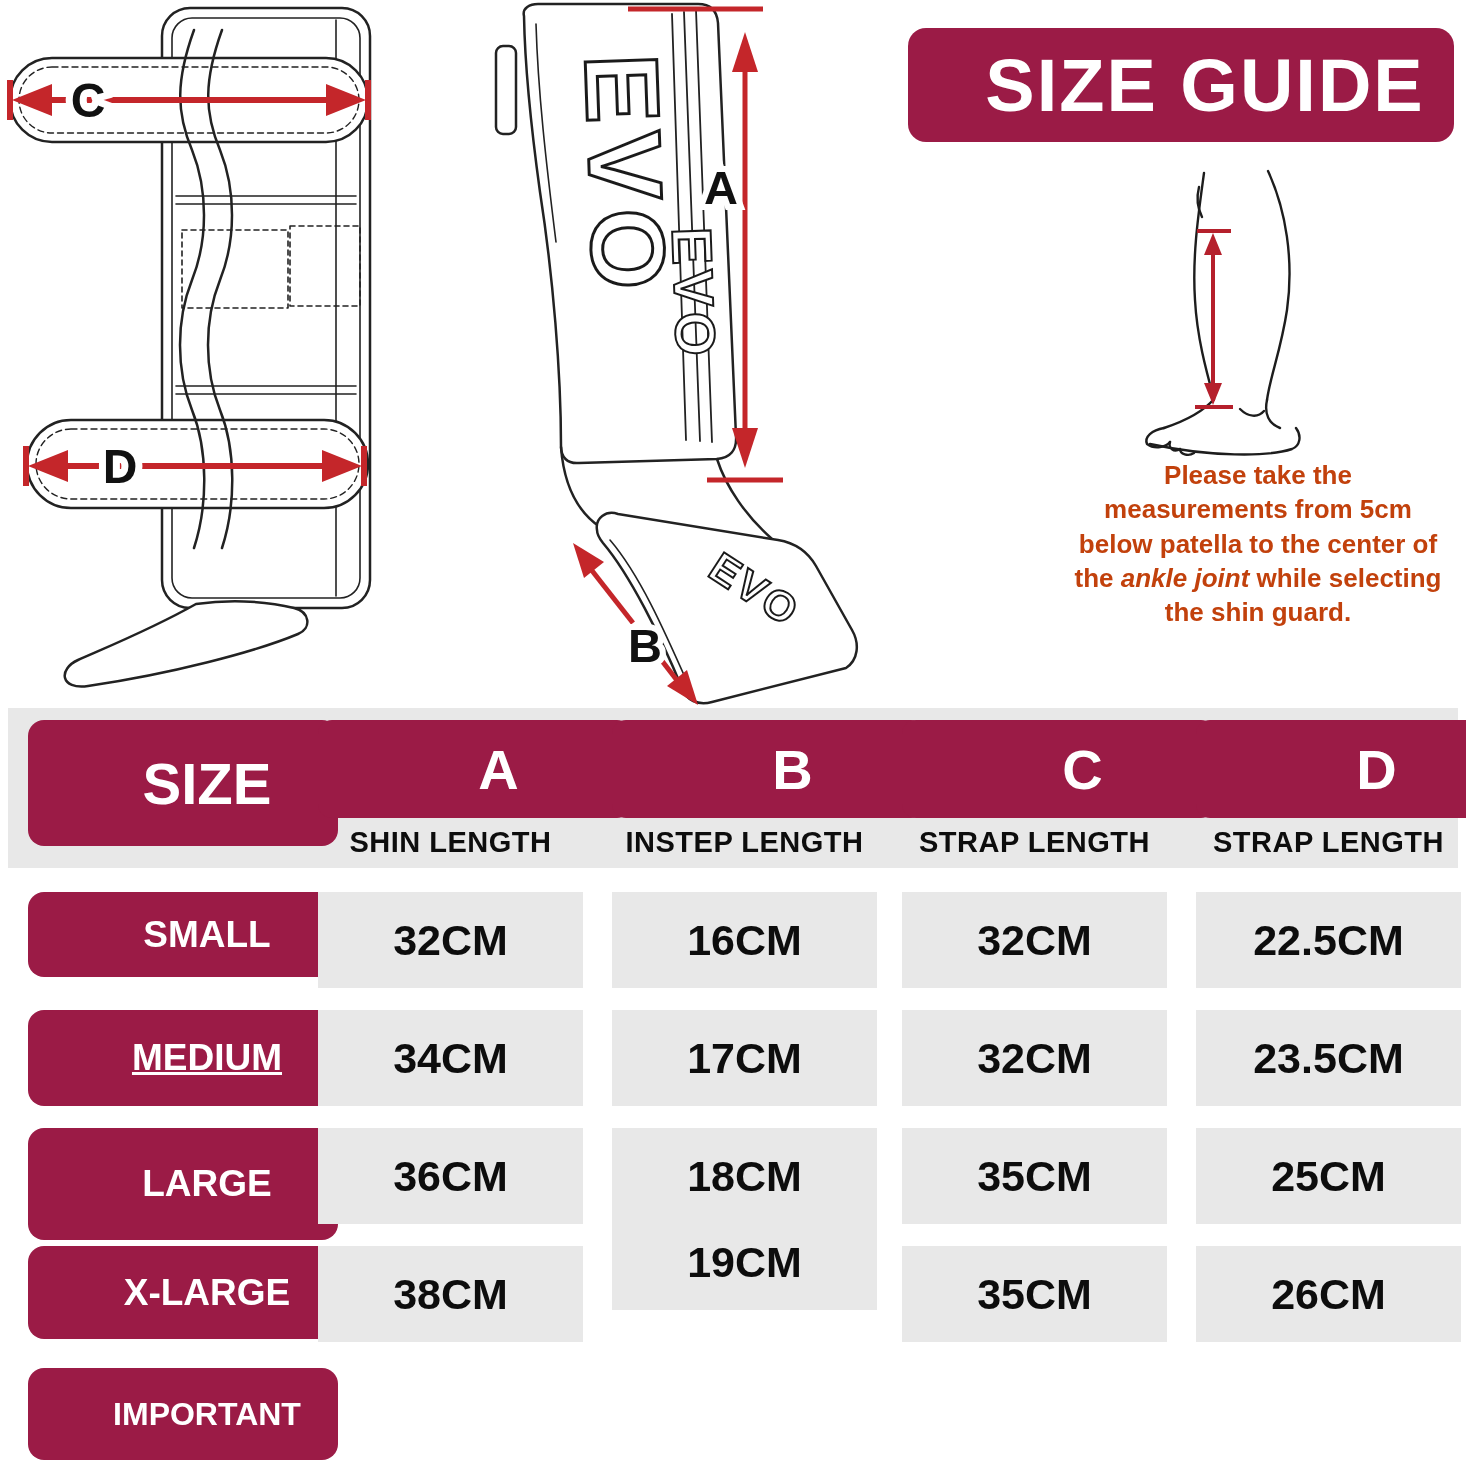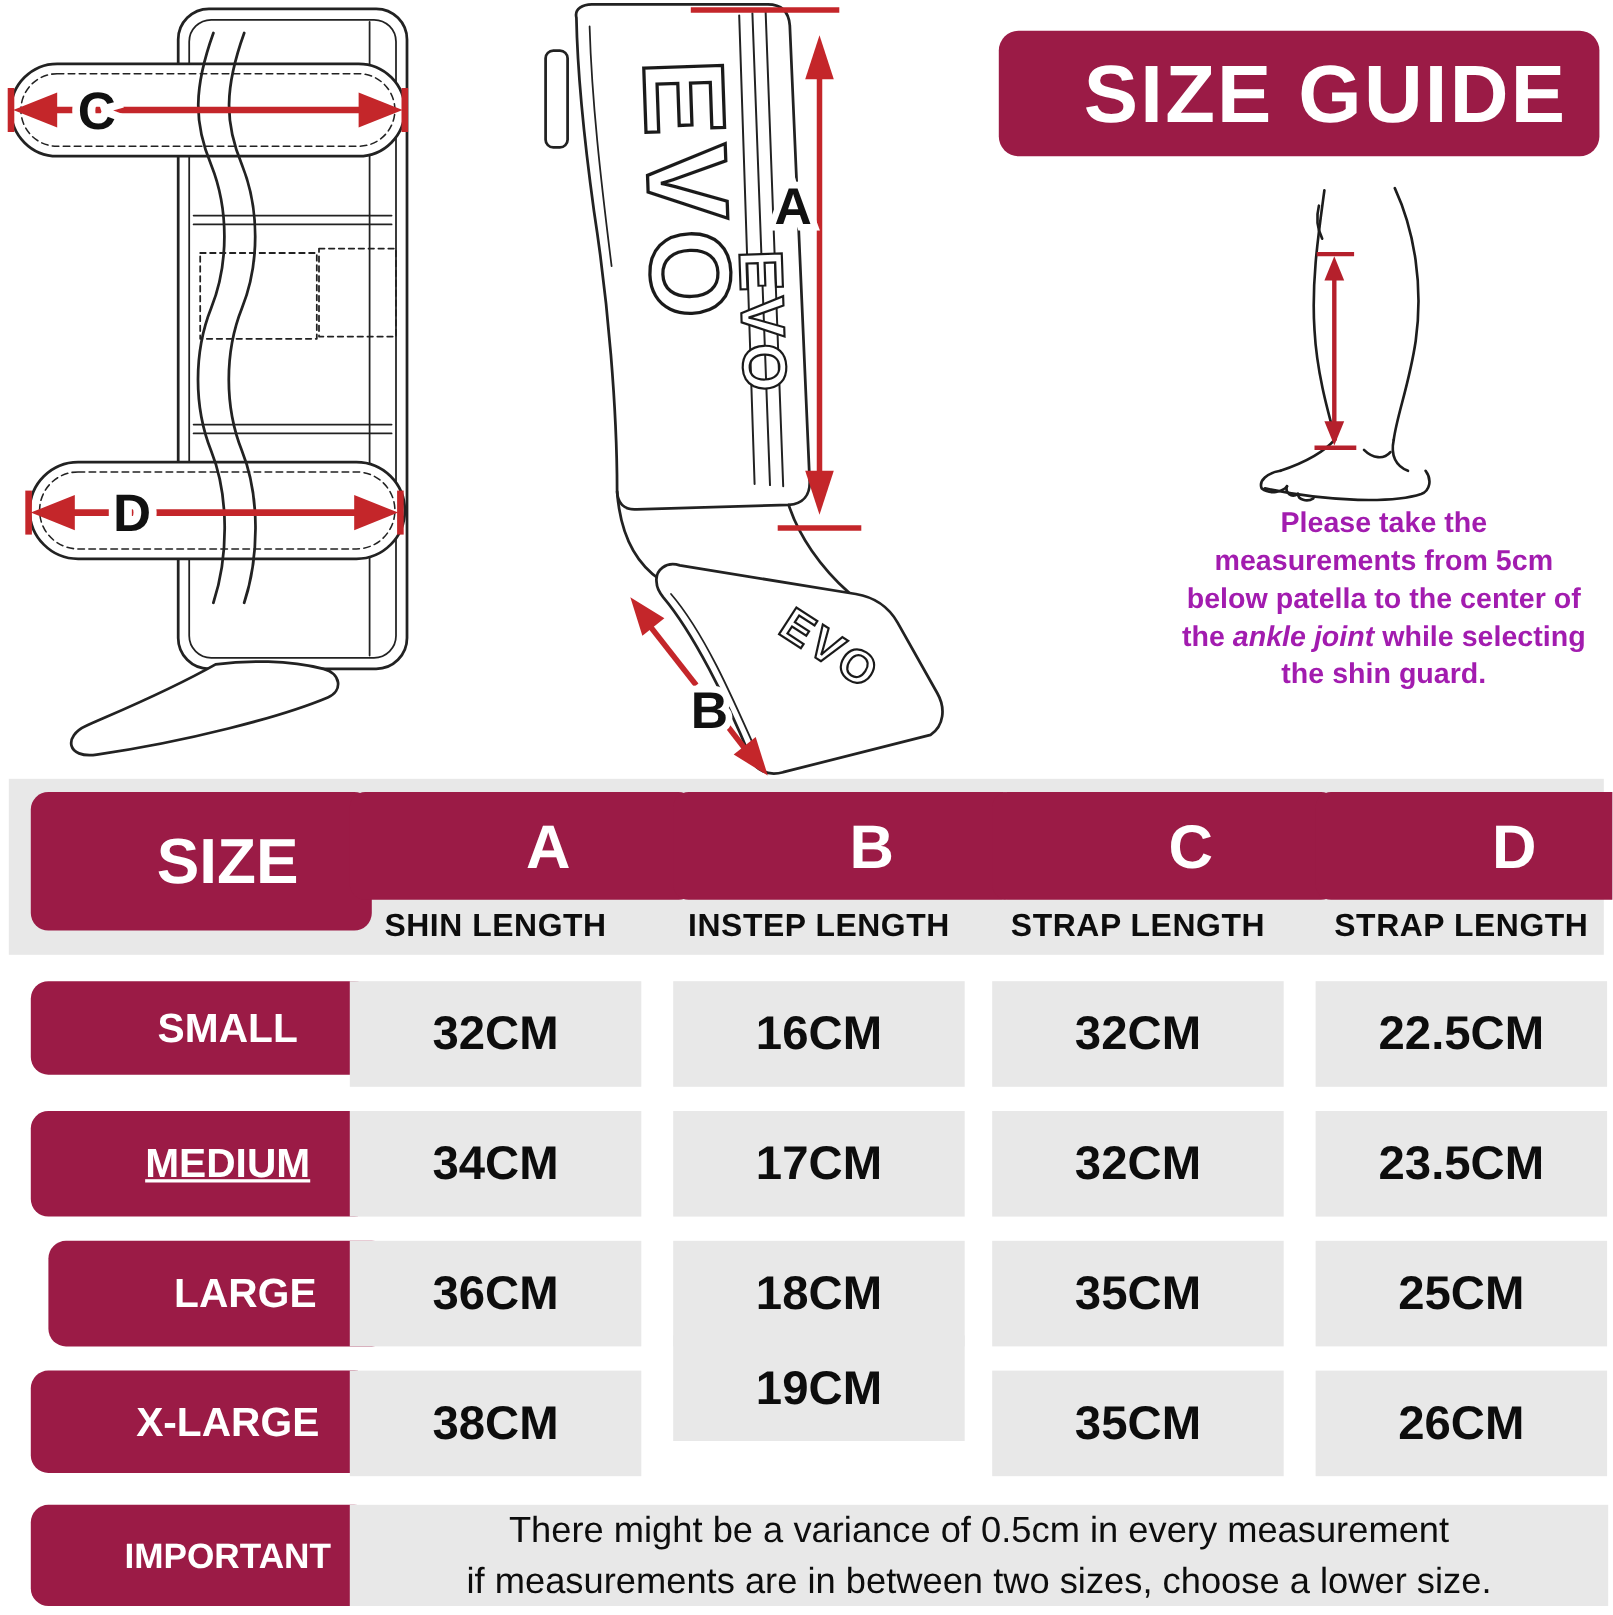--- a/index.html
+++ b/index.html
@@ -22,21 +22,21 @@
     background:var(--cellgray);color:#0d0d0d;font-weight:bold;
     display:flex;align-items:center;justify-content:center;text-align:center;
   }
   .collabel{
     font-weight:bold;font-size:29px;letter-spacing:0.5px;text-align:center;color:#0d0d0d;
   }
   #title-box{left:908px;top:28px;width:498px;height:114px;font-size:74px;letter-spacing:2px;border-radius:18px;}
   #header-strip{left:8px;top:708px;width:1450px;height:160px;background:var(--cellgray);}
   #instruction{
     left:1072px;top:458px;width:372px;font-size:26px;font-weight:bold;
-    line-height:1.32;text-align:center;color:#a21caf;
+    line-height:1.32;text-align:center;color:#c2410c;
   }
   #instruction .it{font-style:italic;}
   .rowname{font-size:37px;}
   .rowval{font-size:43px;}
   #important-note{
     font-weight:normal;font-size:33px;line-height:1.38;color:#0d0d0d;
   }
   svg text{font-family:"Liberation Sans",sans-serif;}
 </style>
 </head>
@@ -198,34 +198,30 @@
 
   <div>
     <div class="abs mbox rowname" style="left:28px;top:1010px;width:262px;height:96px;text-decoration:underline;">MEDIUM</div>
     <div class="abs gcell rowval" style="left:318px;top:1010px;width:265px;height:96px;">34CM</div>
     <div class="abs gcell rowval" style="left:612px;top:1010px;width:265px;height:96px;">17CM</div>
     <div class="abs gcell rowval" style="left:902px;top:1010px;width:265px;height:96px;">32CM</div>
     <div class="abs gcell rowval" style="left:1196px;top:1010px;width:265px;height:96px;">23.5CM</div>
   </div>
 
   <div>
-    <div class="abs mbox rowname" style="left:44px;top:1128px;width:262px;height:96px;">LARGE</div>
+    <div class="abs mbox rowname" style="left:28px;top:1128px;width:262px;height:112px;">LARGE</div>
     <div class="abs gcell rowval" style="left:318px;top:1128px;width:265px;height:96px;">36CM</div>
     <div class="abs gcell rowval" style="left:612px;top:1128px;width:265px;height:96px;">18CM</div>
     <div class="abs gcell rowval" style="left:902px;top:1128px;width:265px;height:96px;">35CM</div>
     <div class="abs gcell rowval" style="left:1196px;top:1128px;width:265px;height:96px;">25CM</div>
   </div>
 
   <div>
     <div class="abs mbox rowname" style="left:28px;top:1246px;width:262px;height:93px;">X-LARGE</div>
     <div class="abs gcell rowval" style="left:318px;top:1246px;width:265px;height:96px;">38CM</div>
     <div class="abs gcell rowval" style="left:612px;top:1214px;width:265px;height:96px;">19CM</div>
     <div class="abs gcell rowval" style="left:902px;top:1246px;width:265px;height:96px;">35CM</div>
     <div class="abs gcell rowval" style="left:1196px;top:1246px;width:265px;height:96px;">26CM</div>
   </div>
 
   <div class="abs mbox" style="left:28px;top:1368px;width:262px;height:92px;font-size:32px;">IMPORTANT</div>
-  <div class="abs gcell" id="important-note" style="left:318px;top:1368px;width:1144px;height:92px;flex-direction:column;">
-    <span>There might be a variance of 0.5cm in every measurement</span>
-    <span>if measurements are in between two sizes, choose a lower size.</span>
-  </div>
 
 </div>
 
 </body></html>

